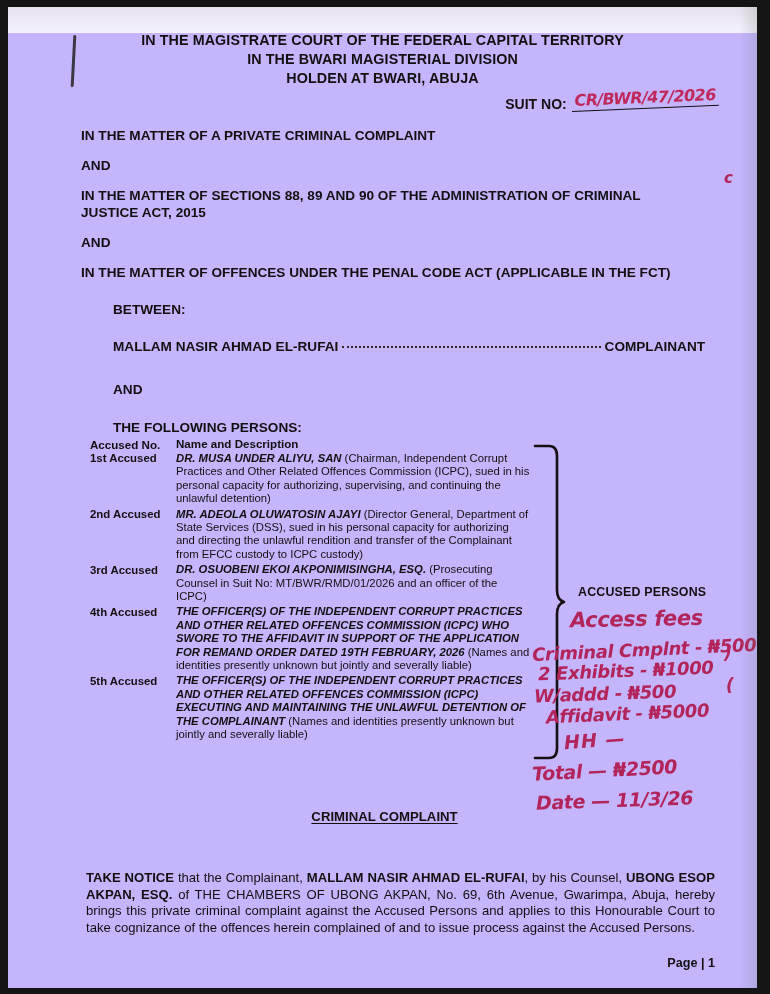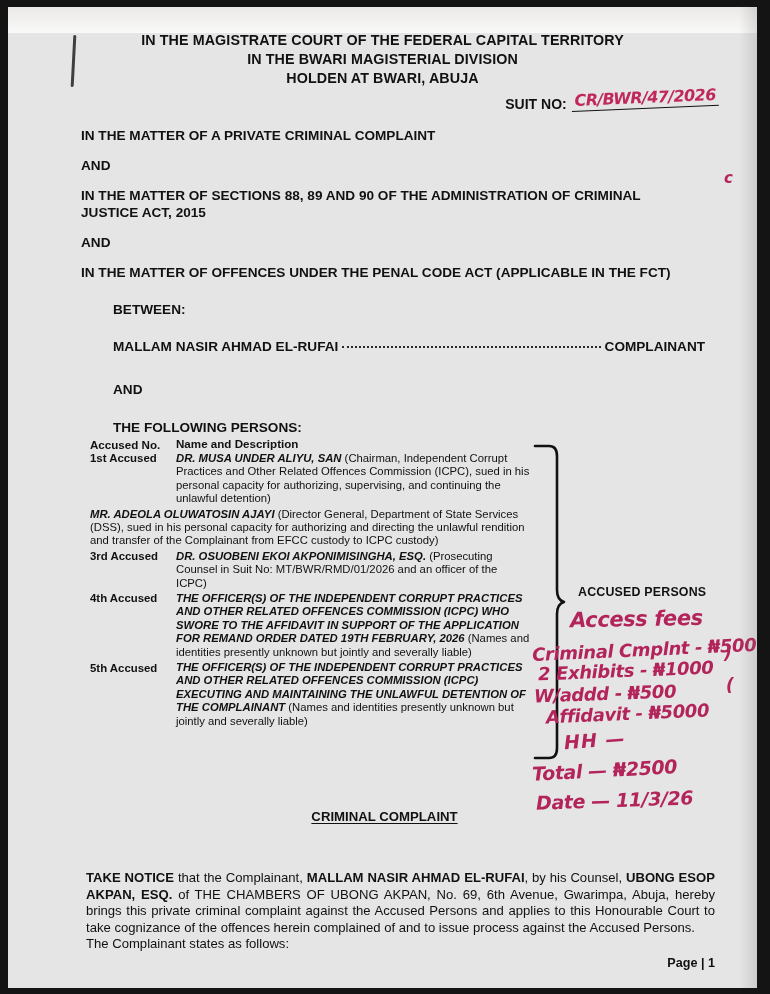--- a/index.html
+++ b/index.html
@@ -22,21 +22,21 @@
   .edge { position:absolute; background:#141414; }
   .edge-top    { left:0; top:0;   width:770px; height:7px; }
   .edge-left   { left:0; top:0;   width:8px;   height:994px; }
   .edge-right  { right:0; top:0;  width:13px;  height:994px; }
   .edge-bottom { left:0; bottom:0;width:770px; height:6px; }
 
   .page {
     position:absolute;
     left:8px; top:7px;
     width:749px; height:981px;
-    background:#e5e5e5;
+    background:#c4b5fd;
     overflow:hidden;
   }
   
   .page::before{
     content:"";
     position:absolute; left:0; top:0; width:100%; height:26px;
     background:linear-gradient(#eceae8,#fdfdfc);
     opacity:.85;
   }
   .page::after{
@@ -250,20 +250,21 @@
           <div class="acc-no">Accused No.</div>
           <div class="acc-desc">Name and Description</div>
         </div>
 
         <div class="acc-row r1">
           <div class="acc-no">1st Accused</div>
           <div class="acc-desc"><span class="nm">DR. MUSA UNDER ALIYU, SAN</span><span> (Chairman, Independent Corrupt Practices and Other Related Offences Commission (ICPC), sued in his personal capacity for authorizing, supervising, and continuing the unlawful detention)</span></div>
         </div>
 
         <div class="acc-row r1">
+          <div class="acc-no">2nd Accused</div>
           <div class="acc-desc"><span class="nm">MR. ADEOLA OLUWATOSIN AJAYI</span><span> (Director General, Department of State Services (DSS), sued in his personal capacity for authorizing and directing the unlawful rendition and transfer of the Complainant from EFCC custody to ICPC custody)</span></div>
         </div>
 
         <div class="acc-row r1">
           <div class="acc-no">3rd Accused</div>
           <div class="acc-desc"><span class="nm">DR. OSUOBENI EKOI AKPONIMISINGHA, ESQ.</span><span> (Prosecuting Counsel in Suit No: MT/BWR/RMD/01/2026 and an officer of the ICPC)</span></div>
         </div>
 
         <div class="acc-row r1">
           <div class="acc-no">4th Accused</div>
@@ -294,20 +295,19 @@
       <div class="hand h-stray">c</div>
       <div class="hand h-mark1">)</div>
       <div class="hand h-mark2">(</div>
 
       <div class="complaint-head">
         <div><span>CRIMINAL COMPLAINT</span></div>
       </div>
 
       <div class="closing">
         <p><span class="b">TAKE NOTICE</span><span> that the Complainant, </span><span class="b">MALLAM NASIR AHMAD EL-RUFAI</span><span>, by his Counsel, </span><span class="b">UBONG ESOP AKPAN, ESQ.</span><span> of THE CHAMBERS OF UBONG AKPAN, No. 69, 6th Avenue, Gwarimpa, Abuja, hereby brings this private criminal complaint against the Accused Persons and applies to this Honourable Court to take cognizance of the offences herein complained of and to issue process against the Accused Persons.</span></p>
-        <p class="last">The Complainant states as follows:</p>
       </div>
 
       <div class="page-no">Page | 1</div>
 
     </div>
   </div>
 </div>
 
 </body></html>

